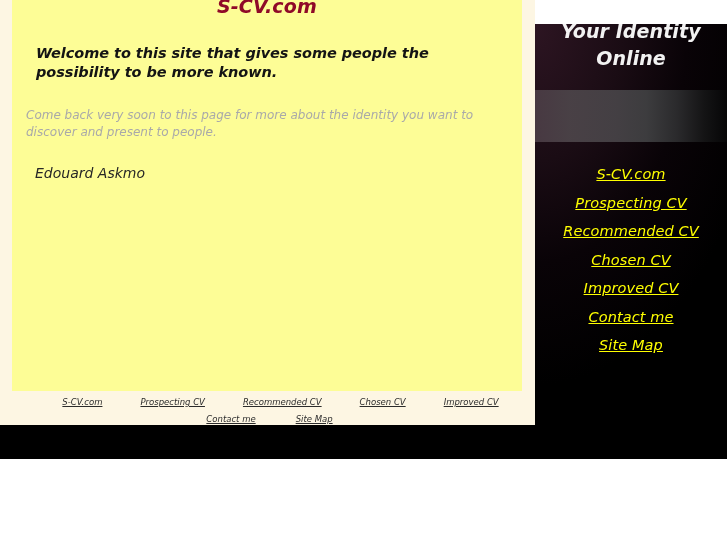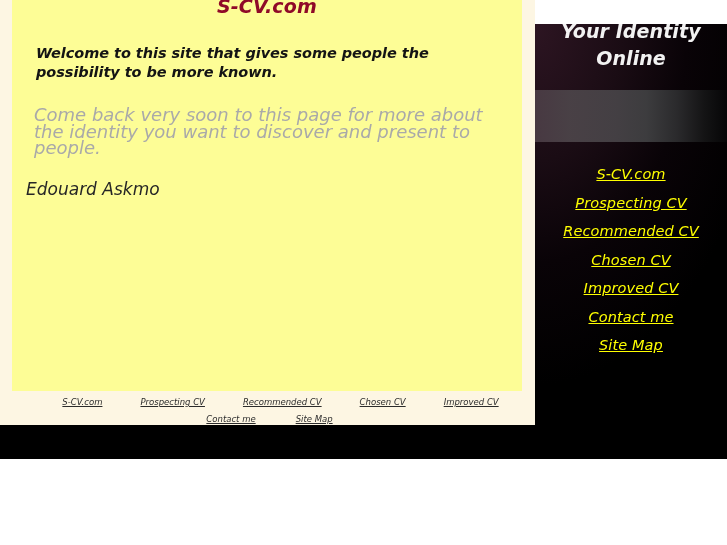--- a/index.html
+++ b/index.html
@@ -61,33 +61,33 @@
     margin: 14px;
     padding: 11px 0 0 0;
     color: #141414;
     font-size: 14.5px;
     font-weight: bold;
     line-height: 18.5px;
     letter-spacing: -0.05px;
   }
 
   #intro-paragraph {
-    margin: 12px;
+    margin: 4px;
     padding: 12px 0 0 0;
     color: #a9a9a9;
-    font-size: 18px;
+    font-size: 12px;
     font-weight: normal;
     line-height: 16.5px;
   }
 
   #signature {
-    margin: 4px;
+    margin: 13px;
     padding: 12px 0 0 0;
     color: #262626;
-    font-size: 17px;
+    font-size: 14px;
     line-height: 16px;
   }
 
   
   #footer-nav {
     position: absolute;
     left: 0;
     top: 391px;
     width: 535px;
     height: 34px;

